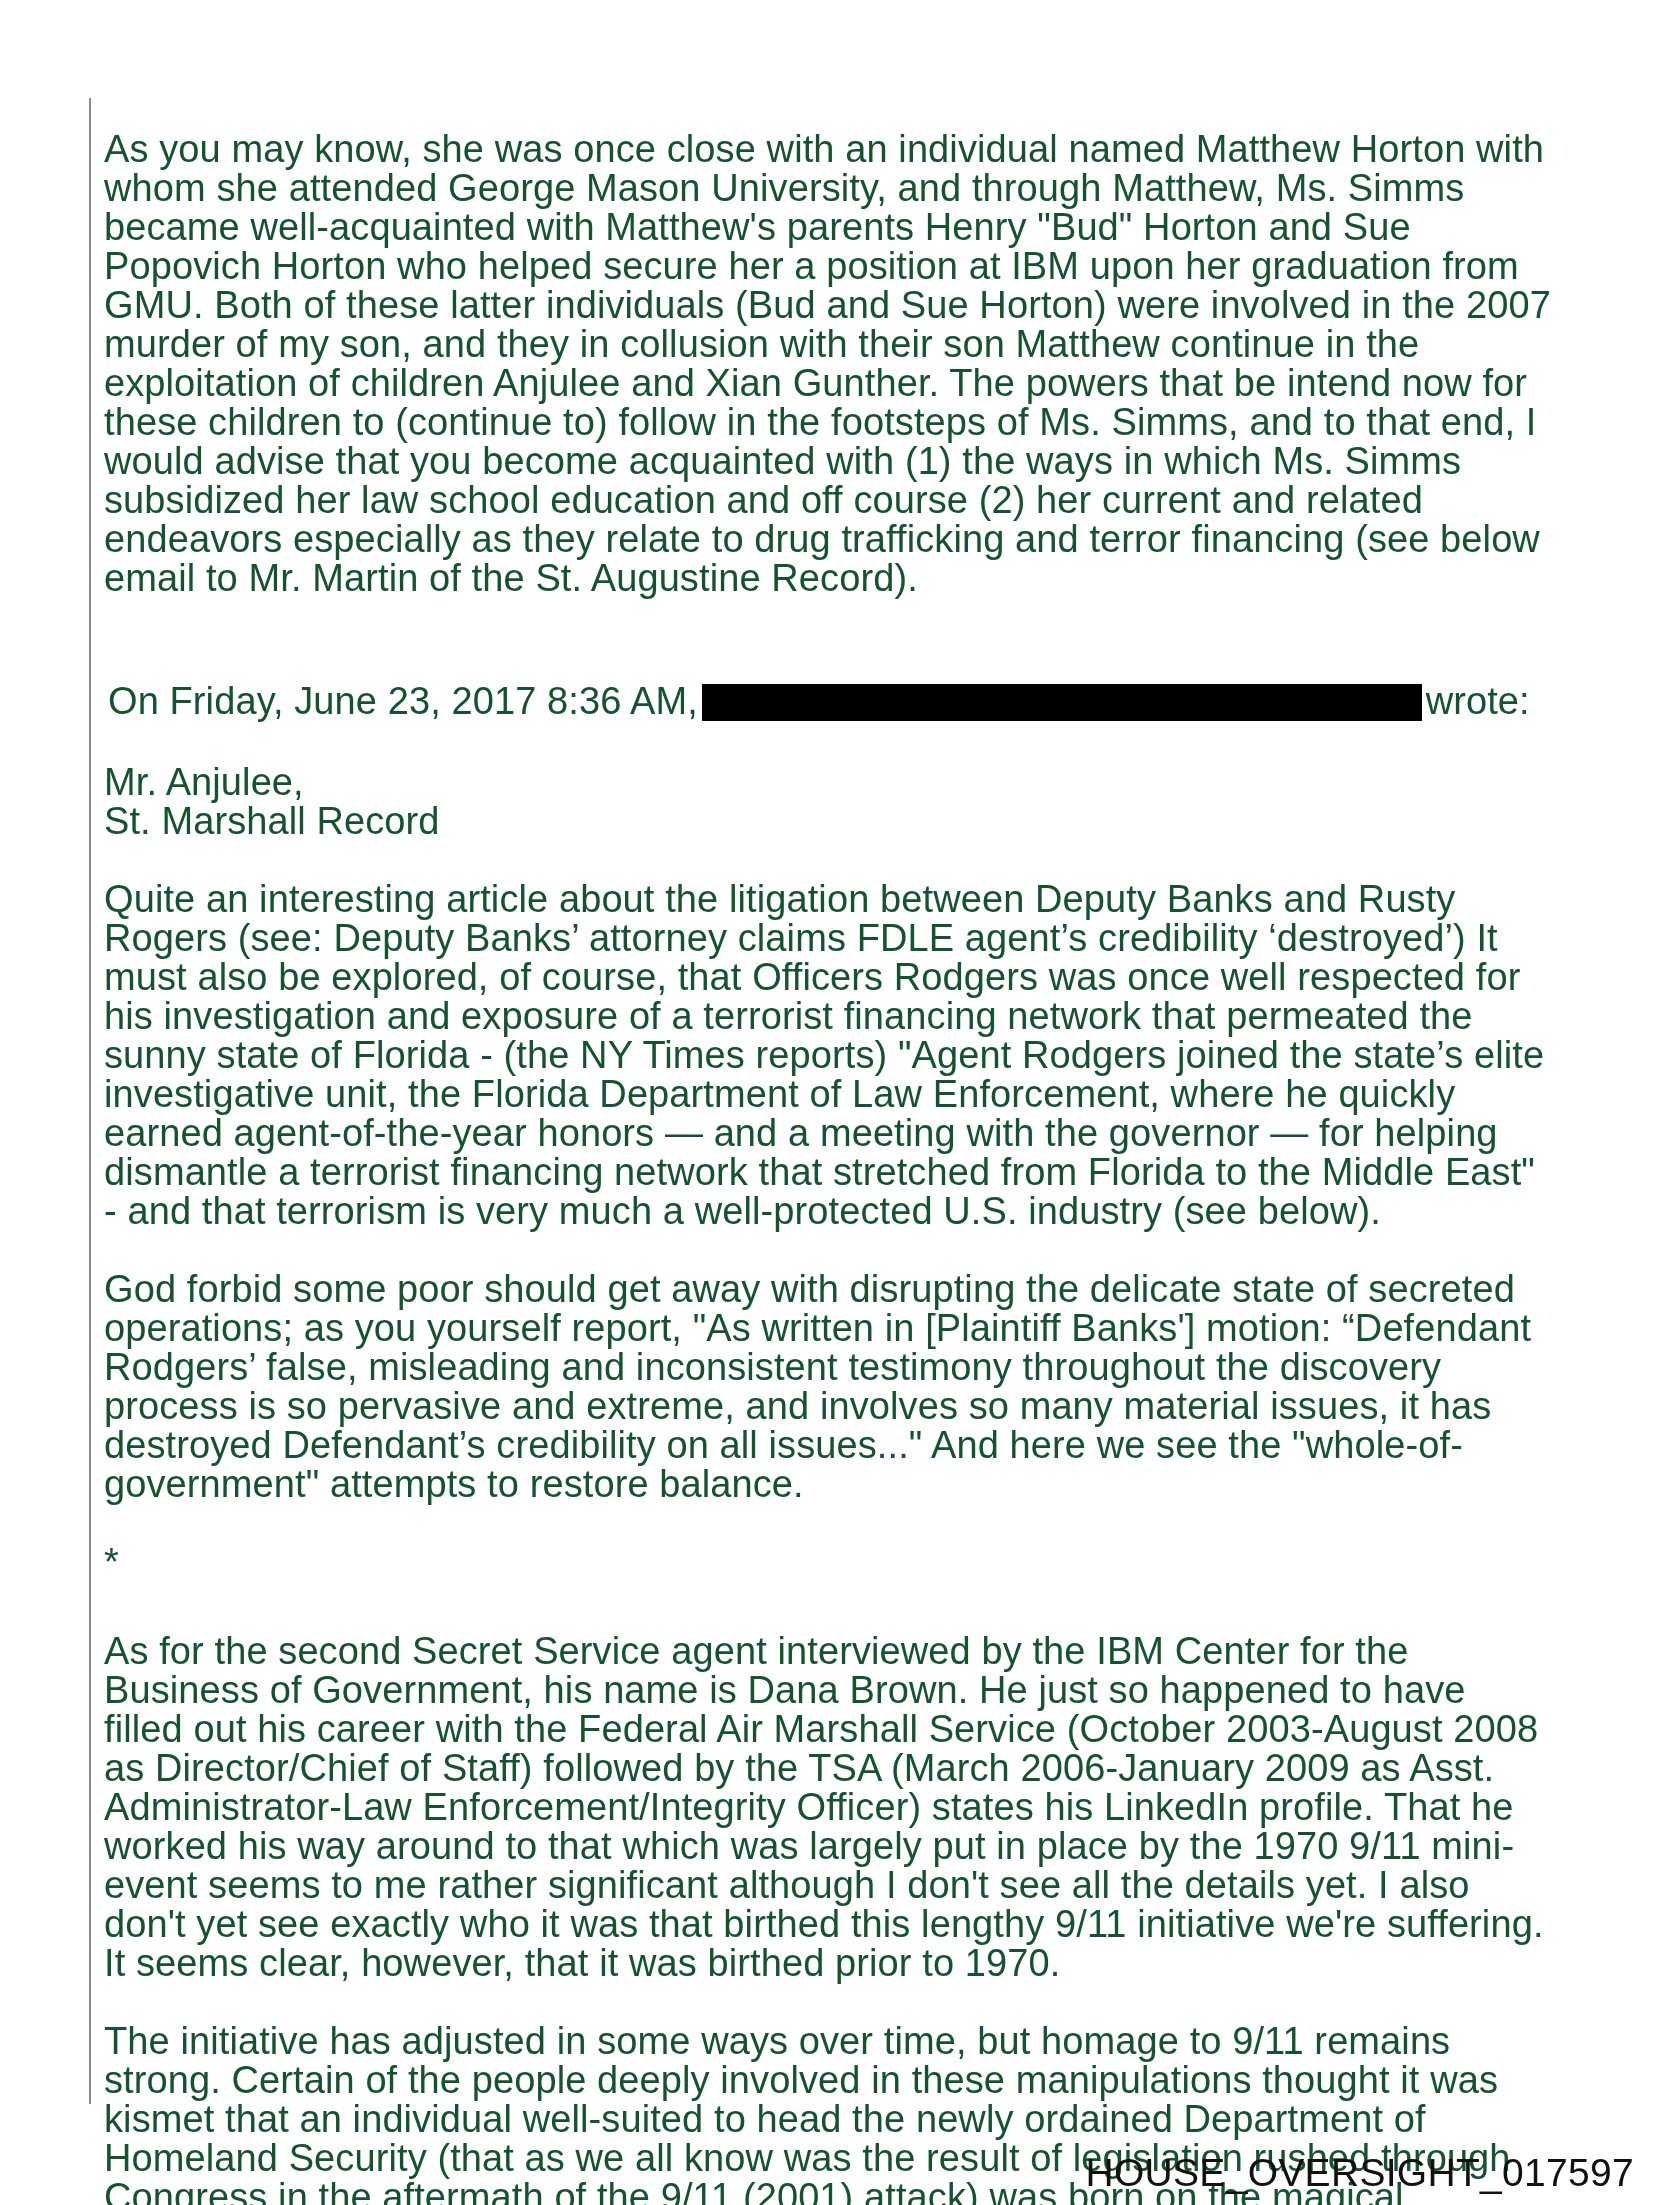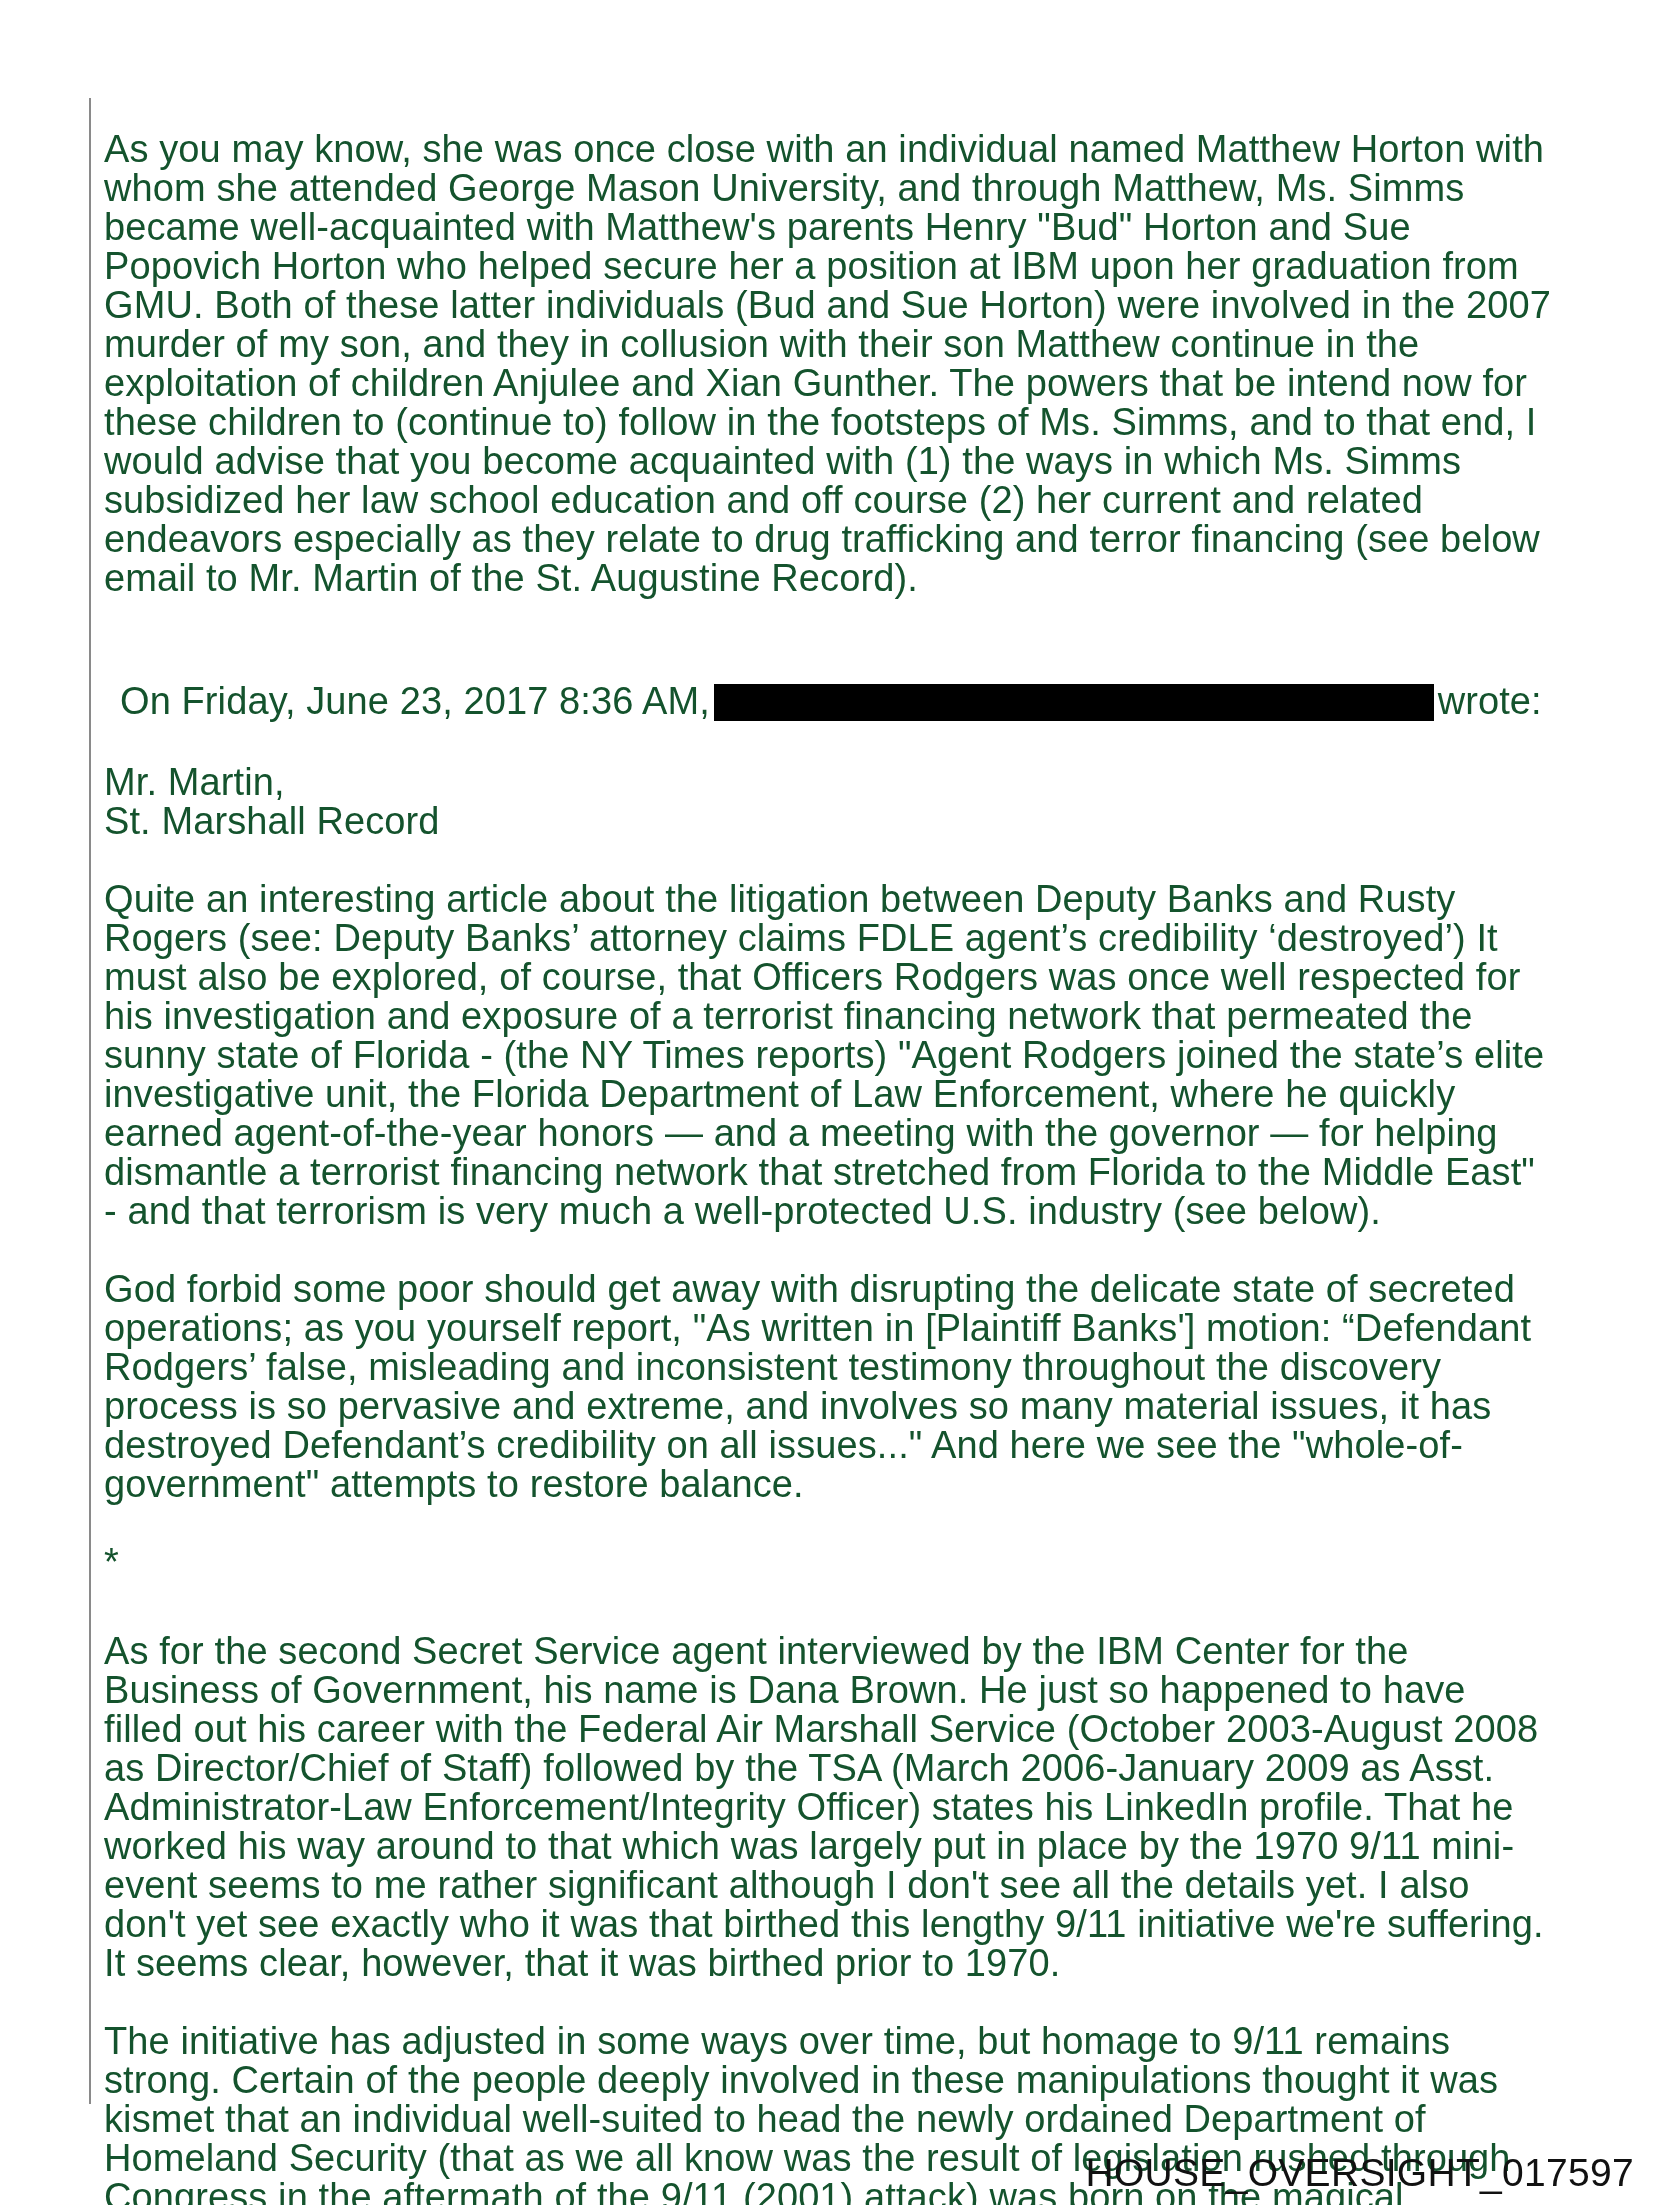--- a/index.html
+++ b/index.html
@@ -40,21 +40,21 @@
     color: #14532d;
   }
   .para {
     margin: 0 0 39px 0;
     white-space: pre-line;
   }
   .para.big-gap {
     margin-bottom: 84px;
   }
   .quote-header {
-    margin: 0 0 39px 16px;
+    margin: 0 0 39px 4px;
     white-space: nowrap;
   }
   .redaction-bar {
     display: inline-block;
     width: 720px;
     height: 37px;
     background: #000000;
     vertical-align: middle;
     margin: 0 3.9px 3.9px 3.9px;
   }
@@ -79,21 +79,21 @@
 <div class="page">
 
   <div class="quote-bar"></div>
 
   <div class="content">
 
     <p class="para big-gap">As you may know, she was once close with an individual named Matthew Horton with whom she attended George Mason University, and through Matthew, Ms. Simms became well-acquainted with Matthew's parents Henry "Bud" Horton and Sue Popovich Horton who helped secure her a position at IBM upon her graduation from GMU. Both of these latter individuals (Bud and Sue Horton) were involved in the 2007 murder of my son, and they in collusion with their son Matthew continue in the exploitation of children Anjulee and Xian Gunther. The powers that be intend now for these children to (continue to) follow in the footsteps of Ms. Simms, and to that end, I would advise that you become acquainted with (1) the ways in which Ms. Simms subsidized her law school education and off course (2) her current and related endeavors especially as they relate to drug trafficking and terror financing (see below email to Mr. Martin of the St. Augustine Record).</p>
 
     <p class="quote-header"><span>On Friday, June 23, 2017 8:36 AM,</span><span class="redaction-bar" style="background: rgb(0, 0, 0);"></span><span>wrote:</span></p>
 
-    <p class="salutation"><span>Mr. Martin,</span><br><span>St. Marshall Record</span></p>
+    <p class="salutation"><span>Mr. Anjulee,</span><br><span>St. Marshall Record</span></p>
 
     <p class="para">Quite an interesting article about the litigation between Deputy Banks and Rusty Rogers  (see: Deputy Banks’ attorney claims FDLE agent’s credibility ‘destroyed’) It must also be explored, of course, that Officers Rodgers was once well respected for his investigation and exposure of a terrorist financing network that permeated the sunny state of Florida - (the NY Times reports) "Agent Rodgers joined the state’s elite investigative unit, the Florida Department of Law Enforcement, where he quickly earned agent-of-the-year honors — and a meeting with the governor — for helping dismantle a terrorist financing network that stretched from Florida to the Middle East" - and that terrorism is very much a well-protected U.S. industry (see below).</p>
 
     <p class="para">God forbid some poor should get away with disrupting the delicate state of secreted operations; as you yourself report, "As written in [Plaintiff Banks'] motion: “Defendant Rodgers’ false, misleading and inconsistent testimony throughout the discovery process is so pervasive and extreme, and involves so many material issues, it has destroyed Defendant’s credibility on all issues..." And here we see the "whole-of-government" attempts to restore balance.</p>
 
     <p class="para asterisk">*</p>
 
     <p class="para">As for the second Secret Service agent interviewed by the IBM Center for the Business of Government, his name is Dana Brown. He just so happened to have filled out his career with the Federal Air Marshall Service (October 2003-August 2008 as Director/Chief of Staff) followed by the TSA (March 2006-January 2009 as Asst. Administrator-Law Enforcement/Integrity Officer) states his LinkedIn profile. That he worked his way around to that which was largely put in place by the 1970 9/11 mini-event seems to me rather significant although I don't see all the details yet. I also don't yet see exactly who it was that birthed this lengthy 9/11 initiative we're suffering. It seems clear, however, that it was birthed prior to 1970.</p>
 
     <p class="para">The initiative has adjusted in some ways over time, but homage to 9/11 remains strong. Certain of the people deeply involved in these manipulations thought it was kismet that an individual well-suited to head the newly ordained Department of Homeland Security (that as we all know was the result of legislation rushed through Congress in the aftermath of the 9/11 (2001) attack) was born on the magical September 11th (this is Jeh Johnson); similarly, it is again being deemed a sign that the new Director of the National Science Foundation (NSF) (chosen and positioned as she was) is first-named France (last name Cordova) and that this name so perfectly relates to US intentions to use the NSF to forward "ops" that will solidify a US-France working relationship in the same way the</p>

